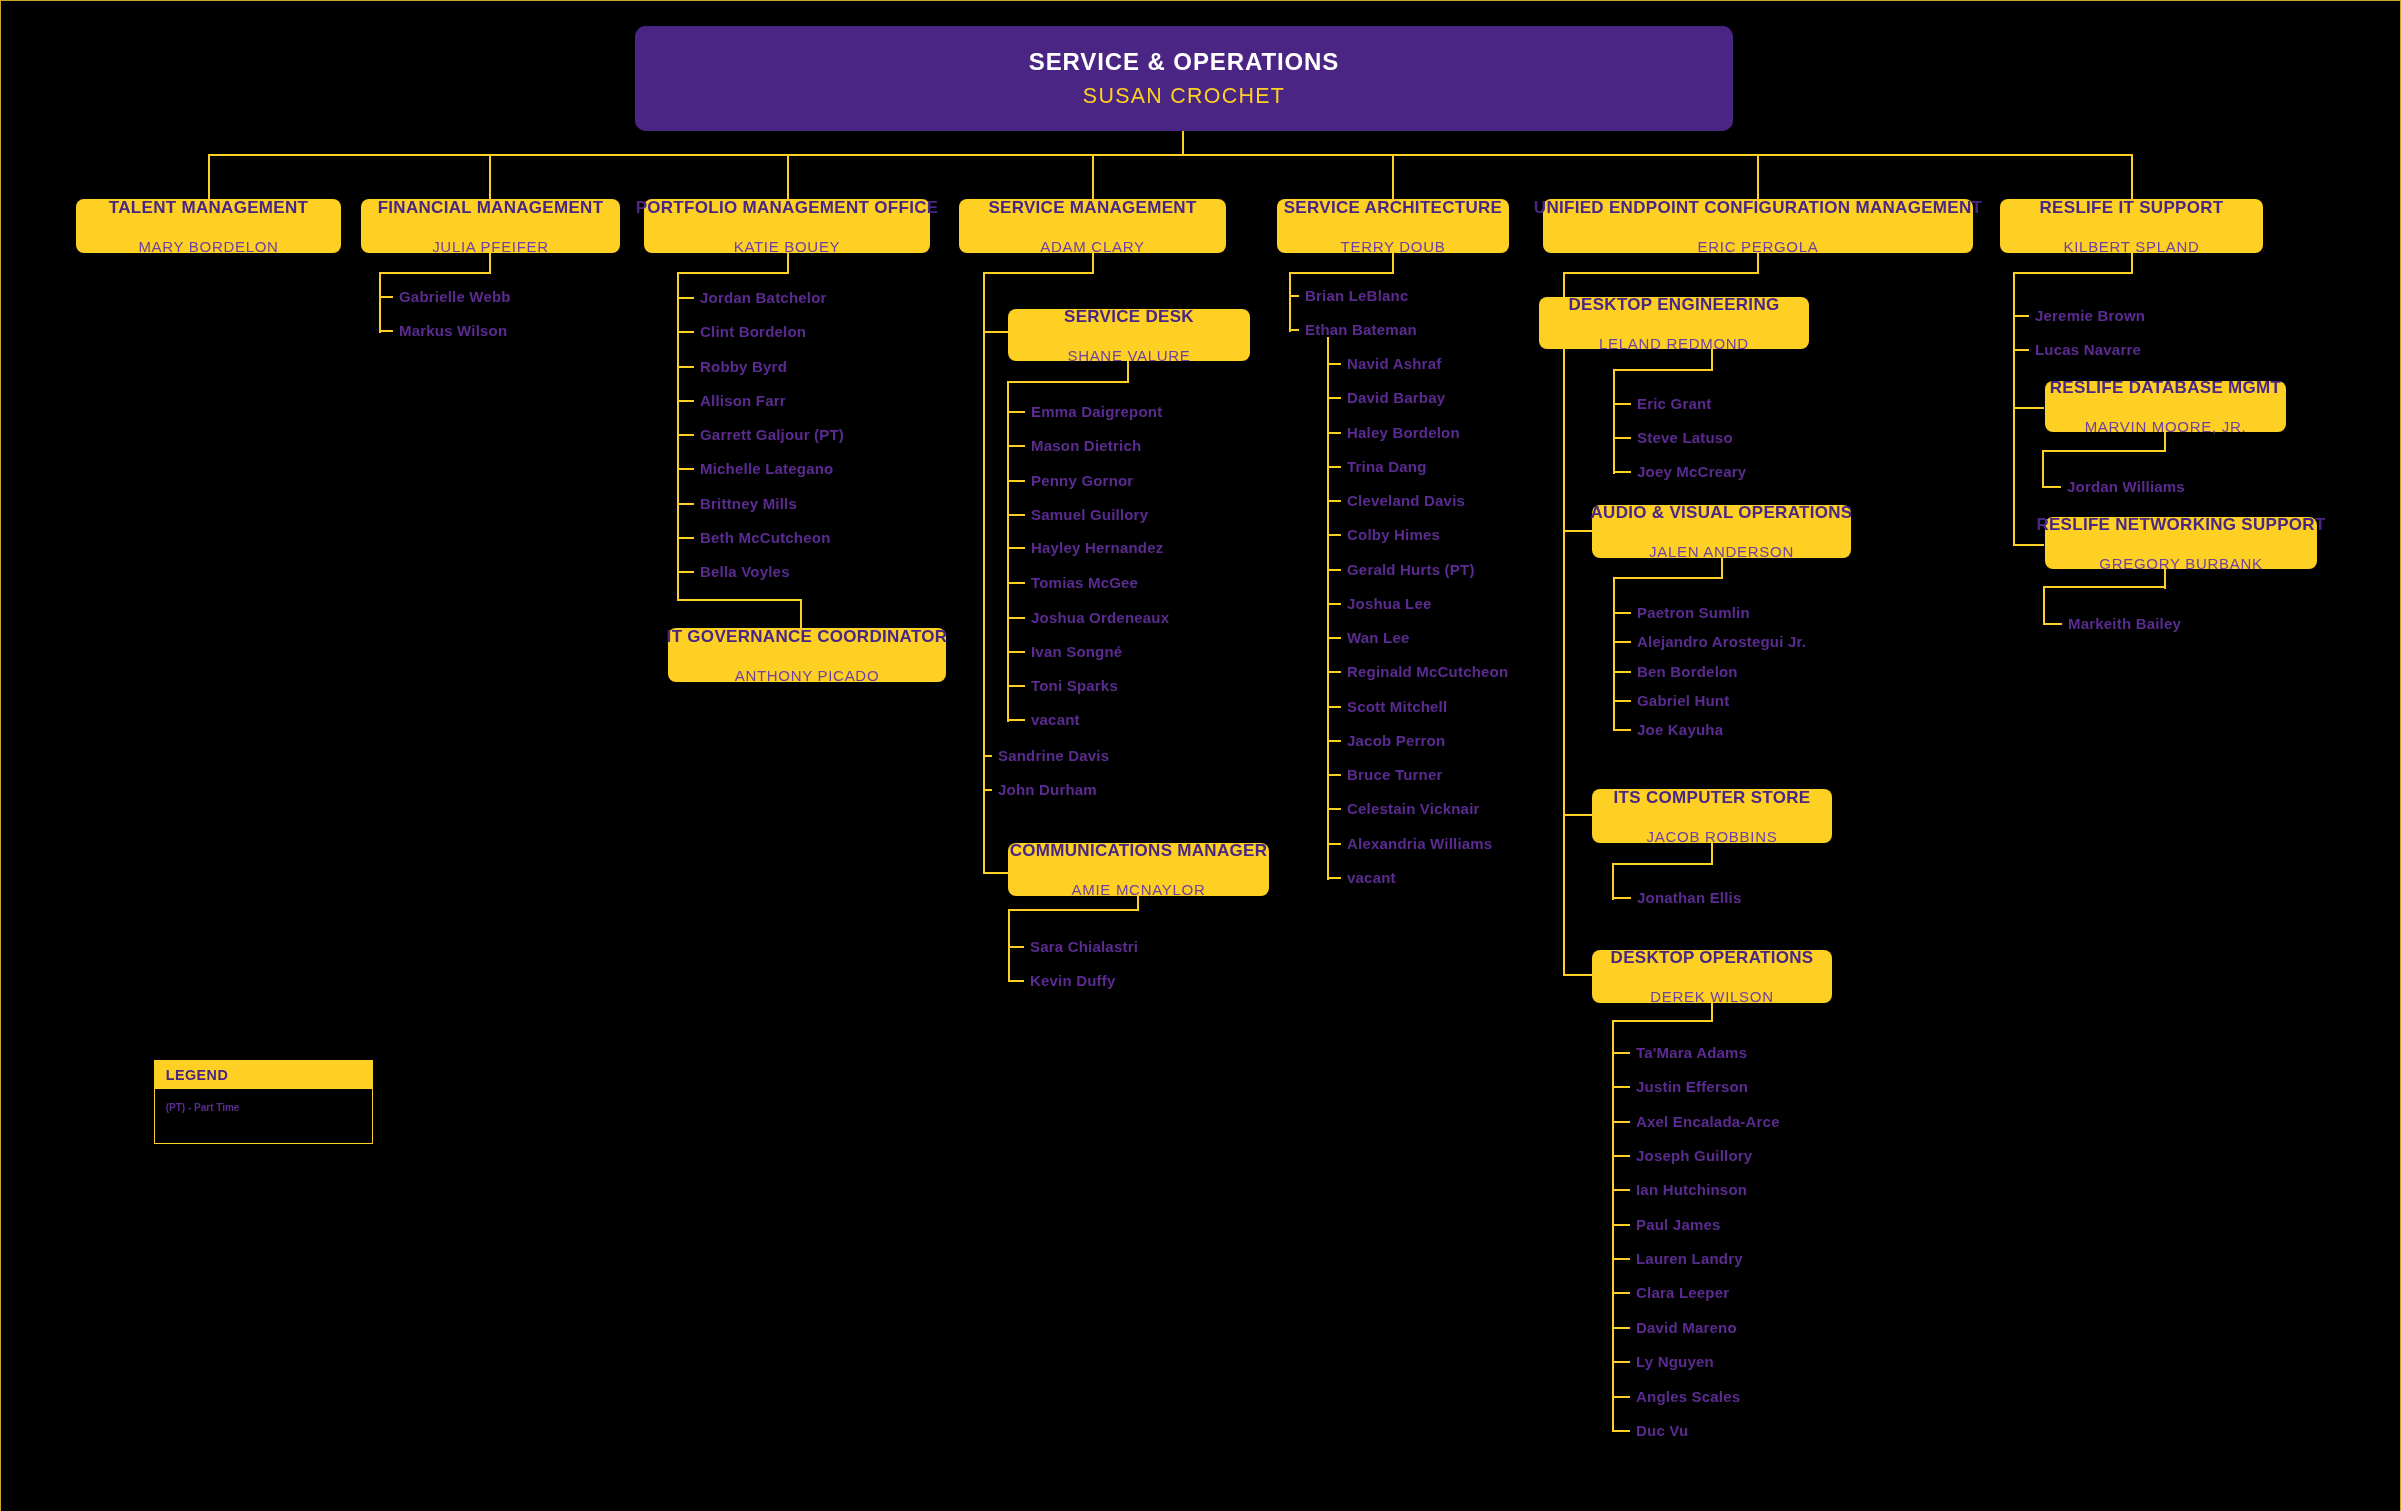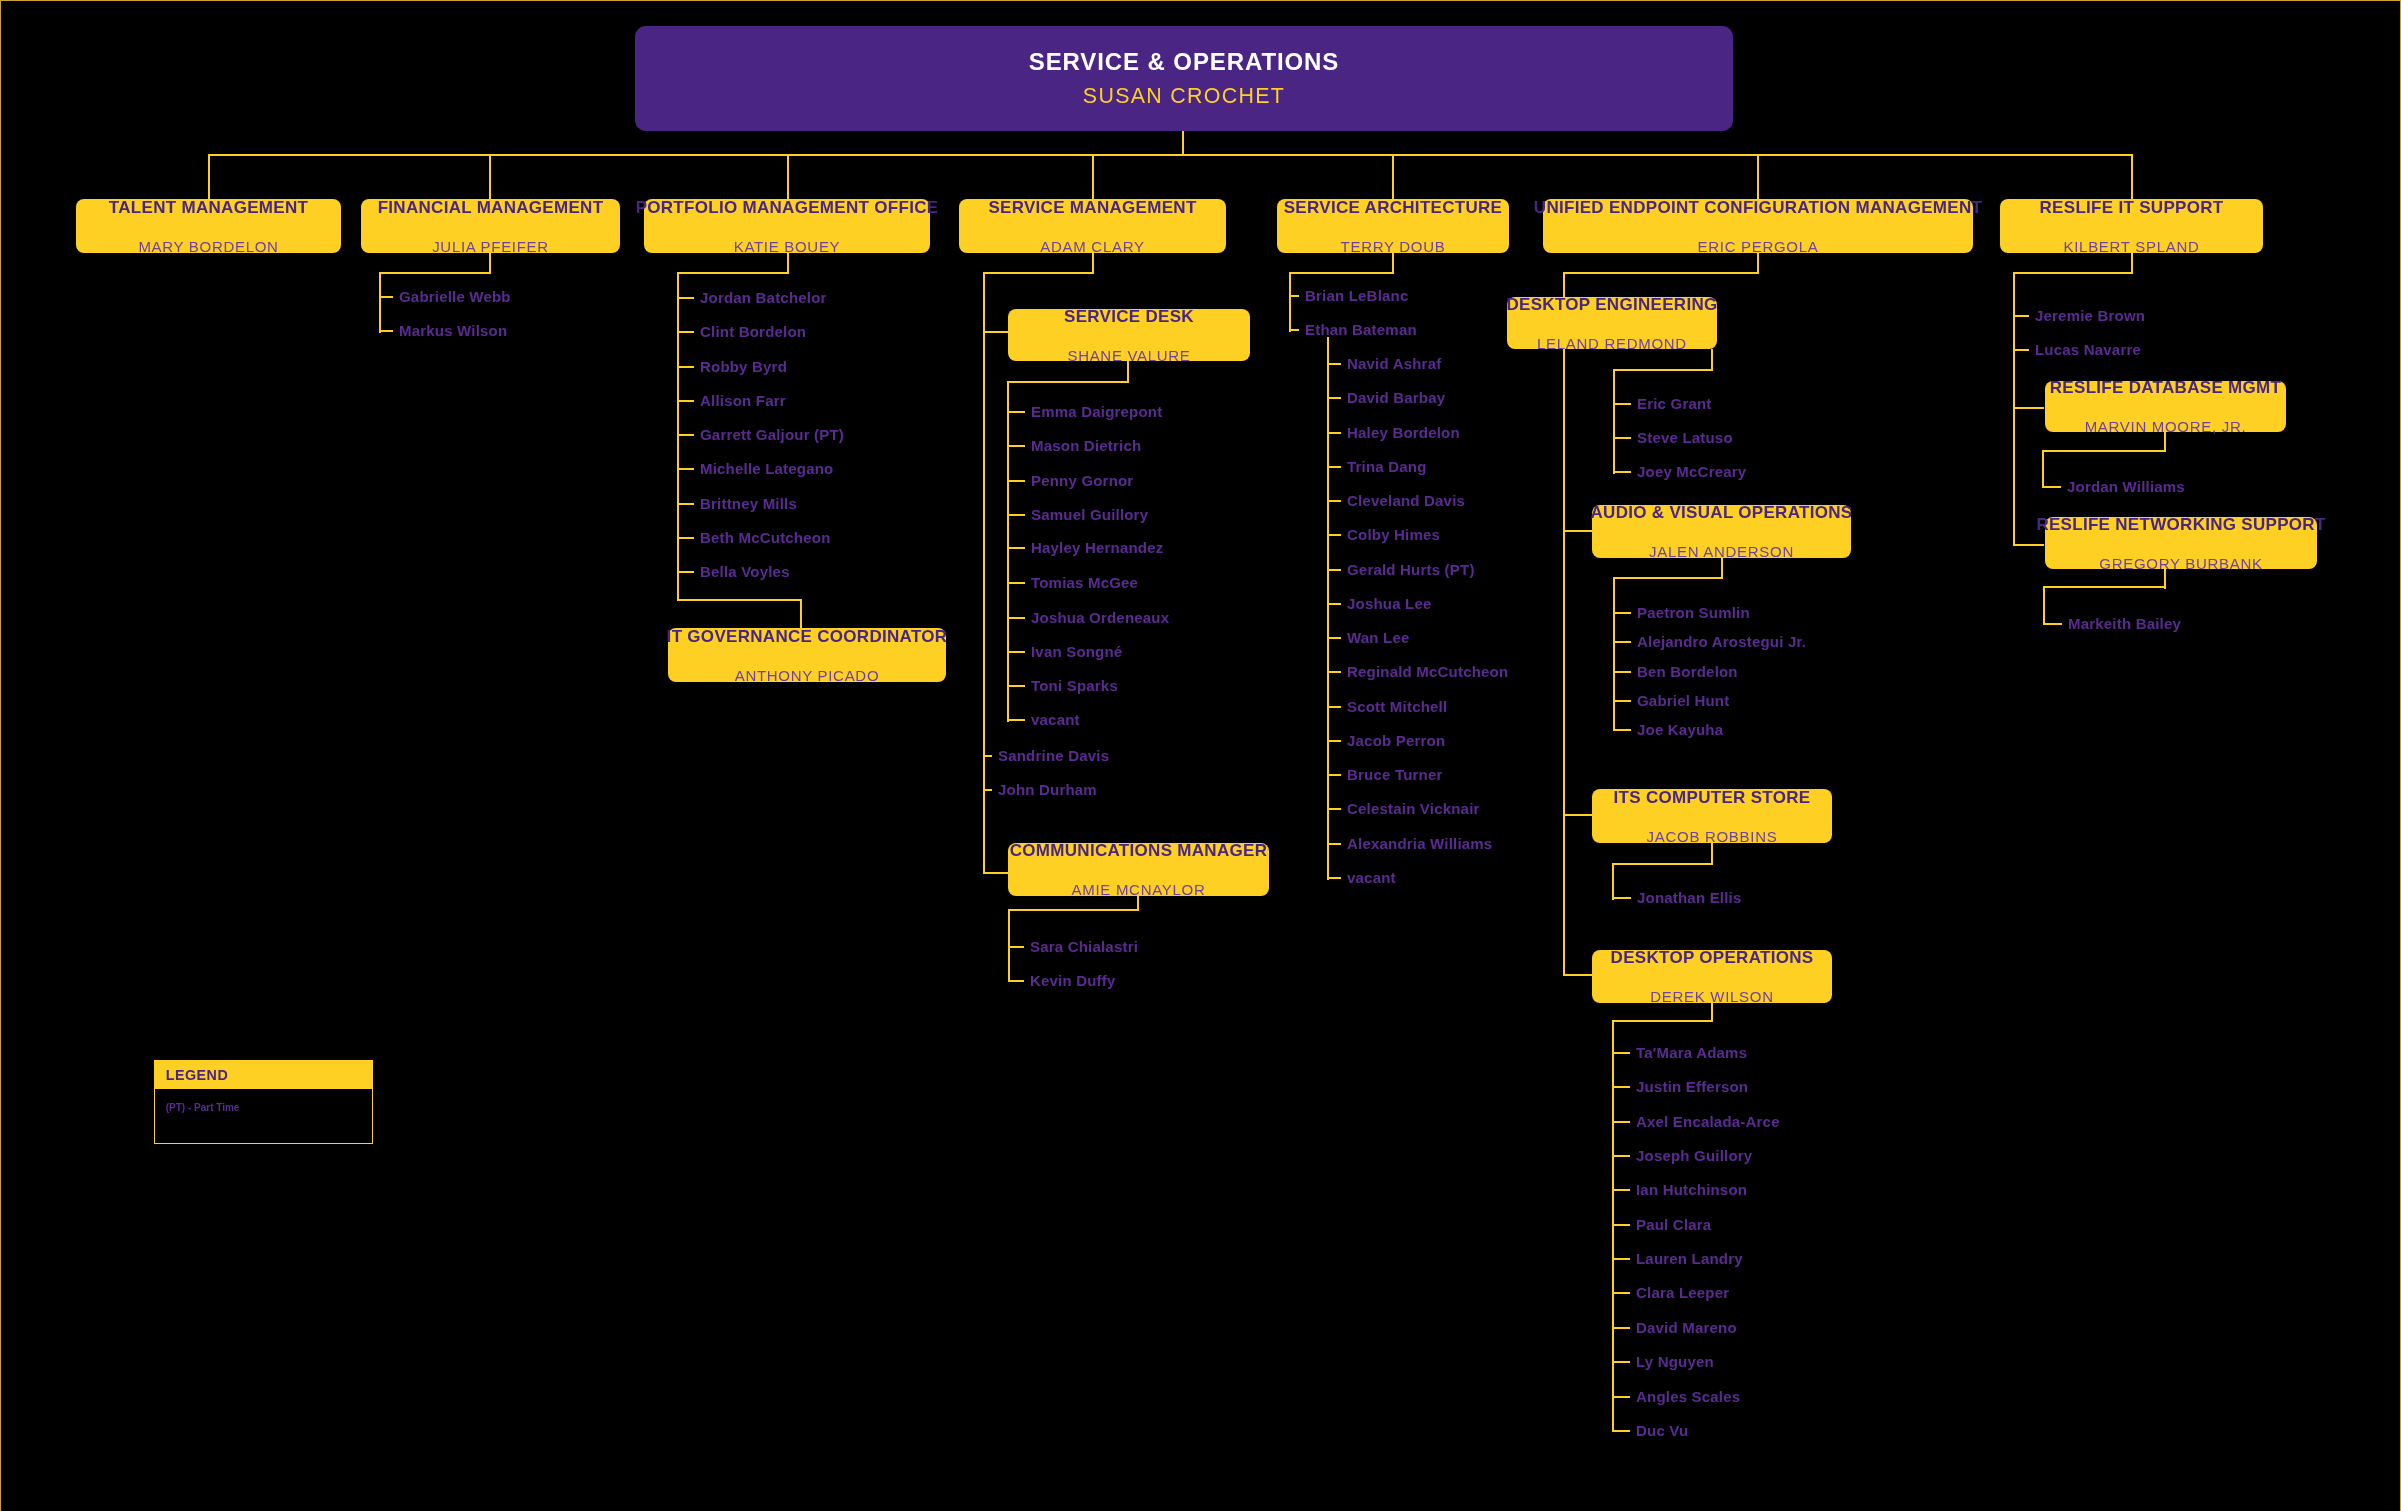--- a/index.html
+++ b/index.html
@@ -170,21 +170,21 @@
       <div class="leaf" style="top: 445px;">Celestain Vicknair</div>
       <div class="leaf" style="top: 480px;">Alexandria Williams</div>
       <div class="leaf" style="top: 514px;">vacant</div>
     </div>
 
   <i class="vl" style="left:1756px;top:252px;height:21.4px"></i>
   <i class="hl" style="left:1562px;top:271px;width:196px"></i>
   <i class="vl" style="left:1562px;top:271px;height:703px"></i>
 
   <i class="hl" style="left:1562px;top:321px;width:28.6px"></i>
-  <div class="node" style="left:1506px;top:296px;width:210px;height:52px">
+  <div class="node" style="left:1538px;top:296px;width:270px;height:52px">
     <div class="nt">DESKTOP ENGINEERING</div>
     <div class="nn">LELAND REDMOND</div>
   </div>
   <i class="vl" style="left:1710px;top:348px;height:21.4px"></i>
   <i class="hl" style="left:1612px;top:368px;width:100px"></i>
   <i class="vl" style="left:1612px;top:368px;height:105px"></i>
   <div class="list" style="left:1636px;top:394px;--tick:24px">
       <div class="leaf" style="top: 0px;">Eric Grant</div>
       <div class="leaf" style="top: 34px;">Steve Latuso</div>
       <div class="leaf" style="top: 68px;">Joey McCreary</div>
@@ -225,21 +225,21 @@
   </div>
   <i class="vl" style="left:1710px;top:1001px;height:19.6px"></i>
   <i class="hl" style="left:1611px;top:1019px;width:101px"></i>
   <i class="vl" style="left:1611px;top:1019px;height:412px"></i>
   <div class="list" style="left:1635px;top:1043px;--tick:24px">
       <div class="leaf" style="top: 0px;">Ta'Mara Adams</div>
       <div class="leaf" style="top: 34px;">Justin Efferson</div>
       <div class="leaf" style="top: 69px;">Axel Encalada-Arce</div>
       <div class="leaf" style="top: 103px;">Joseph Guillory</div>
       <div class="leaf" style="top: 137px;">Ian Hutchinson</div>
-      <div class="leaf" style="top: 172px;">Paul Clara</div>
+      <div class="leaf" style="top: 172px;">Paul James</div>
       <div class="leaf" style="top: 206px;">Lauren Landry</div>
       <div class="leaf" style="top: 240px;">Clara Leeper</div>
       <div class="leaf" style="top: 275px;">David Mareno</div>
       <div class="leaf" style="top: 309px;">Ly Nguyen</div>
       <div class="leaf" style="top: 344px;">Angles Scales</div>
       <div class="leaf" style="top: 378px;">Duc Vu</div>
     </div>
 
   <i class="vl" style="left:2130px;top:252px;height:21.4px"></i>
   <i class="hl" style="left:2012px;top:271px;width:120px"></i>

